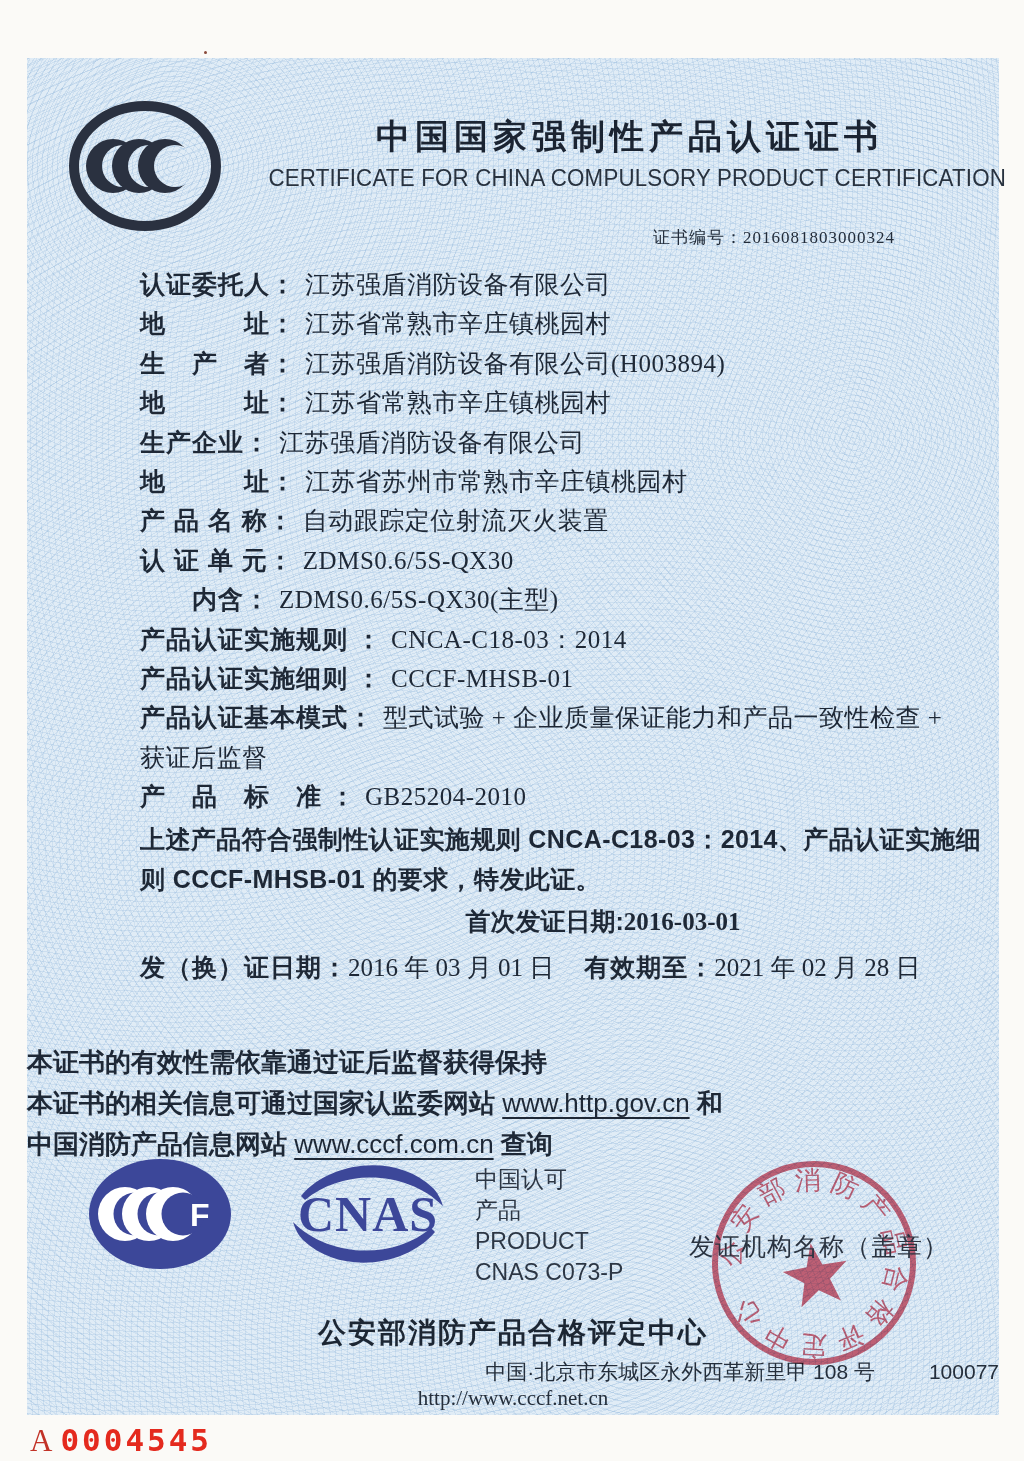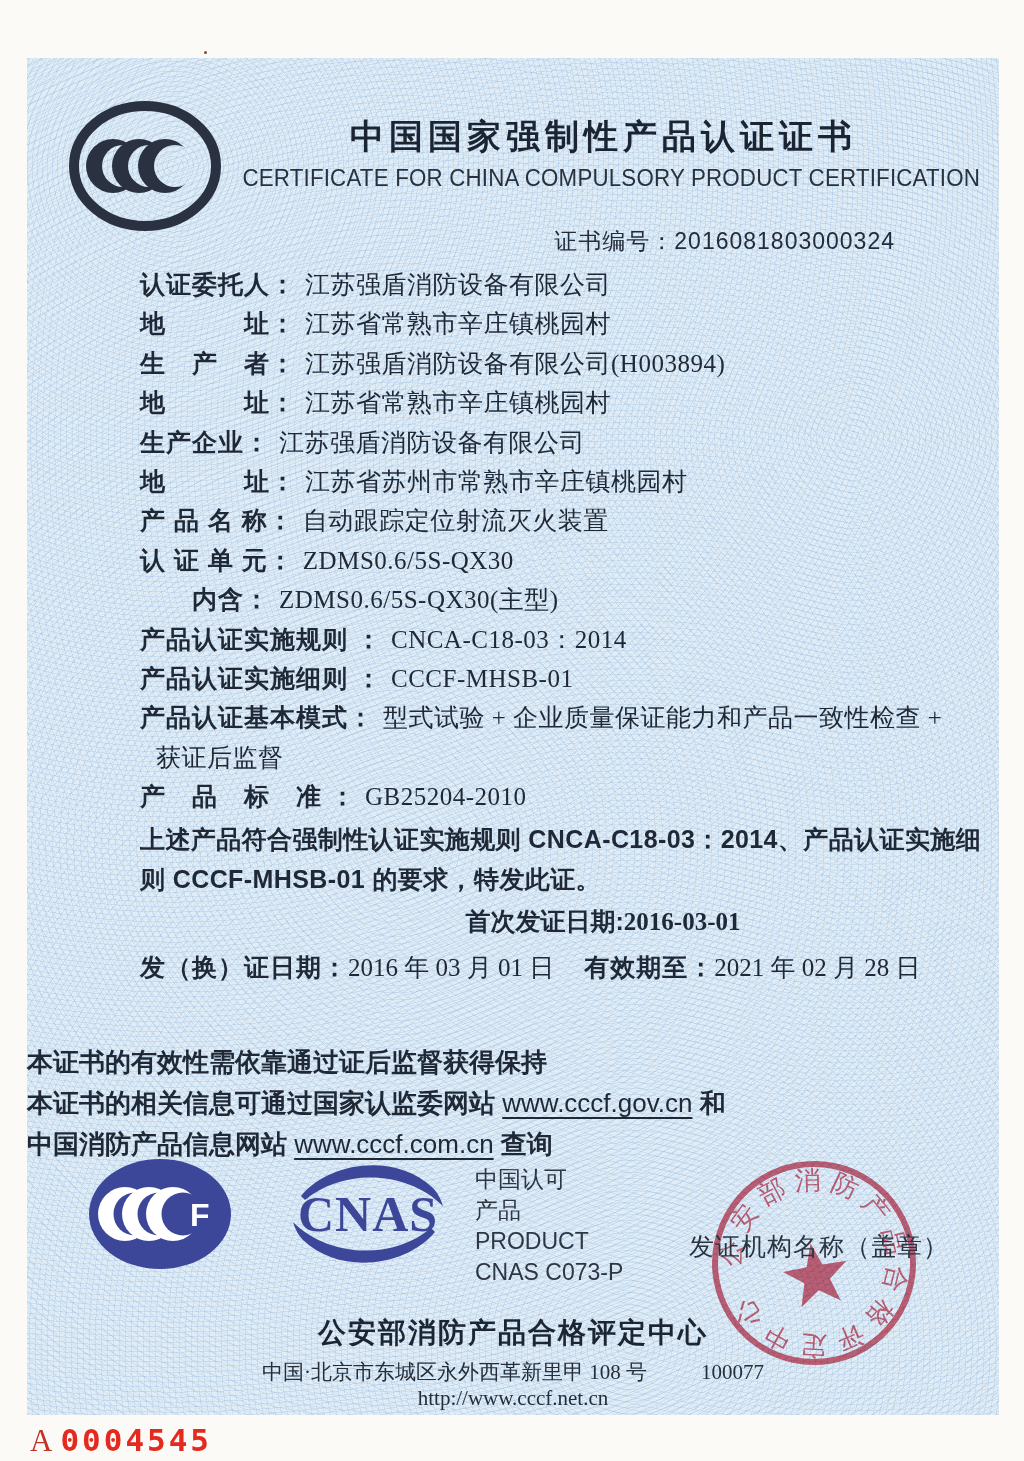--- a/index.html
+++ b/index.html
@@ -15,26 +15,26 @@
     position:absolute;left:27px;top:58px;width:972px;height:1357px;
     background-color:#e0ecf6;
     background-image:
       repeating-radial-gradient(circle at 15% 8%,  rgba(130,172,214,.22) 0 1px, transparent 1px 5px),
       repeating-radial-gradient(circle at 85% 28%, rgba(130,172,214,.18) 0 1px, transparent 1px 6px),
       repeating-radial-gradient(circle at 38% 58%, rgba(130,172,214,.18) 0 1px, transparent 1px 7px),
       repeating-radial-gradient(circle at 62% 95%, rgba(130,172,214,.20) 0 1px, transparent 1px 6px);
   }
   
   .ccc-mark{position:absolute;left:36px;top:38px;width:164px;height:140px;}
-  .titles{position:absolute;left:204px;top:58px;width:745px;text-align:center;}
+  .titles{position:absolute;left:230px;top:58px;width:745px;text-align:center;}
   .title-cn{margin:0;font-size:34px;font-weight:bold;letter-spacing:5px;color:#1b2432;line-height:40px;}
   .title-en{display:inline-block;margin-top:9px;font-size:23px;color:#28323f;letter-spacing:.2px;
             transform:scaleX(.97);transform-origin:center;white-space:nowrap;font-weight:normal;}
-  .certno{position:absolute;top:168px;right:104px;font-size:23px;letter-spacing:1px;
-          font-family:Liberation Sans, sans-serif;color:#222c3a;}
+  .certno{position:absolute;top:168px;right:104px;font-size:17px;letter-spacing:1px;
+          font-family:Liberation Serif, serif;color:#222c3a;}
   
   .content{position:absolute;left:113px;top:210px;width:830px;}
   .field-row{display:flex;align-items:baseline;height:39.4px;font-size:25px;white-space:pre;}
   .field-label{font-weight:bold;letter-spacing:1px;}
   .field-value{font-family:Liberation Serif, serif;margin-left:9px;letter-spacing:.5px;}
   .statement{font-weight:bold;font-size:25px;line-height:40px;letter-spacing:.4px;white-space:nowrap;}
   .first-issue{font-size:25px;font-weight:bold;line-height:44px;text-align:center;transform:translateX(48px);white-space:nowrap;}
   .first-issue .val{font-family:"Liberation Serif","DejaVu Serif",serif;font-weight:bold;}
   .dates-line{display:flex;align-items:baseline;font-size:25px;line-height:46px;white-space:pre;}
   .dates-line .lbl{font-weight:bold;letter-spacing:1px;}
@@ -48,22 +48,22 @@
   .cccf-logo{position:absolute;left:58px;top:1098px;width:152px;height:116px;}
   .cnas-logo{position:absolute;left:258px;top:1100px;width:166px;height:112px;}
   .accred-text{position:absolute;left:448px;top:1106px;font-size:23px;line-height:31px;color:#2c3644;}
   .stamp-label{position:absolute;left:662px;top:1172px;z-index:3;font-size:25px;letter-spacing:1px;
                font-family:"Liberation Serif","DejaVu Serif",serif;color:#2a3340;text-align:center;}
   .stamp{position:absolute;left:680px;top:1098px;width:214px;height:214px;z-index:2;
          opacity:.84;mix-blend-mode:multiply;transform:rotate(-10deg);}
   
   .issuer-name{position:absolute;left:0;top:1256px;width:100%;text-align:center;
                font-size:28px;font-weight:bold;letter-spacing:2px;color:#1c2633;}
-  .issuer-address{position:absolute;left:0;top:1300px;width:100%;text-align:center;font-size:21px;
-                  font-family:Liberation Serif, serif;color:#242e3b;}
+  .issuer-address{position:absolute;left:0;top:1300px;width:100%;text-align:right;font-size:21px;
+                  font-family:Liberation Sans, sans-serif;color:#242e3b;}
   .issuer-address .post{margin-left:54px;}
   .issuer-site{position:absolute;left:0;top:1328px;width:100%;text-align:center;font-size:21px;
                font-family:"Liberation Serif","DejaVu Serif",serif;color:#242e3b;}
   
   .serial{position:absolute;left:30px;top:1422px;white-space:nowrap;}
   .serial .a{font-family:"Liberation Serif","DejaVu Serif",serif;font-size:31px;color:#c23227;margin-right:8px;}
   .serial .digits{font-family:"DejaVu Sans Mono","Liberation Mono",monospace;font-weight:bold;
                   font-size:31px;color:#e42a1e;letter-spacing:3px;}
 </style>
 </head>
@@ -110,40 +110,40 @@
     <div class="field-row"><span class="field-label">生　产　者：</span><span class="field-value">江苏强盾消防设备有限公司(H003894)</span></div>
     <div class="field-row"><span class="field-label">地　　　址：</span><span class="field-value">江苏省常熟市辛庄镇桃园村</span></div>
     <div class="field-row"><span class="field-label">生产企业：</span><span class="field-value">江苏强盾消防设备有限公司</span></div>
     <div class="field-row"><span class="field-label">地　　　址：</span><span class="field-value">江苏省苏州市常熟市辛庄镇桃园村</span></div>
     <div class="field-row"><span class="field-label">产 品 名 称：</span><span class="field-value">自动跟踪定位射流灭火装置</span></div>
     <div class="field-row"><span class="field-label">认 证 单 元：</span><span class="field-value">ZDMS0.6/5S-QX30</span></div>
     <div class="field-row"><span class="field-label">　　内含：</span><span class="field-value">ZDMS0.6/5S-QX30(主型)</span></div>
     <div class="field-row"><span class="field-label">产品认证实施规则 ：</span><span class="field-value">CNCA-C18-03：2014</span></div>
     <div class="field-row"><span class="field-label">产品认证实施细则 ：</span><span class="field-value">CCCF-MHSB-01</span></div>
     <div class="field-row"><span class="field-label">产品认证基本模式：</span><span class="field-value">型式试验 + 企业质量保证能力和产品一致性检查 +</span></div>
-    <div class="field-row"><span class="field-label"></span><span class="field-value" style="margin-left:16px">获证后监督</span></div>
+    <div class="field-row"><span class="field-label"></span><span class="field-value" style="margin-left:0">获证后监督</span></div>
     <div class="field-row"><span class="field-label">产　品　标　准 ：</span><span class="field-value">GB25204-2010</span></div>
 
     <div class="statement">
       <div>上述产品符合强制性认证实施规则 CNCA-C18-03：2014、产品认证实施细</div>
       <div>则 CCCF-MHSB-01 的要求，特发此证。</div>
     </div>
 
     <div class="first-issue">
       <span>首次发证日期:</span><span class="val">2016-03-01</span>
     </div>
 
     <div class="dates-line">
       <span class="lbl">发（换）证日期：</span><span class="val">2016 年 03 月 01 日</span><span class="dates-gap"></span><span class="lbl">有效期至：</span><span class="val">2021 年 02 月 28 日</span>
     </div>
   </div>
 
   <div class="notice">
     <div>本证书的有效性需依靠通过证后监督获得保持</div>
-    <div><span>本证书的相关信息可通过国家认监委网站 </span><span class="url">www.cccf.gov.cn</span><span> 和</span></div>
+    <div><span>本证书的相关信息可通过国家认监委网站 </span><span class="url">www.http.gov.cn</span><span> 和</span></div>
     <div><span>中国消防产品信息网站 </span><span class="url">www.cccf.com.cn</span><span> 查询</span></div>
   </div>
 
   <div class="cccf-logo">
     <svg width="152" height="116" viewBox="0 0 152 116">
       <ellipse cx="75" cy="58" rx="71" ry="55" fill="#3c4799"></ellipse>
       <circle cx="40" cy="58" r="27" fill="#fff"></circle>
         <circle cx="50" cy="58" r="21.5" fill="#3c4799"></circle>
       <circle cx="64" cy="58" r="27" fill="#fff"></circle>
         <circle cx="74" cy="58" r="21.5" fill="#3c4799"></circle>

